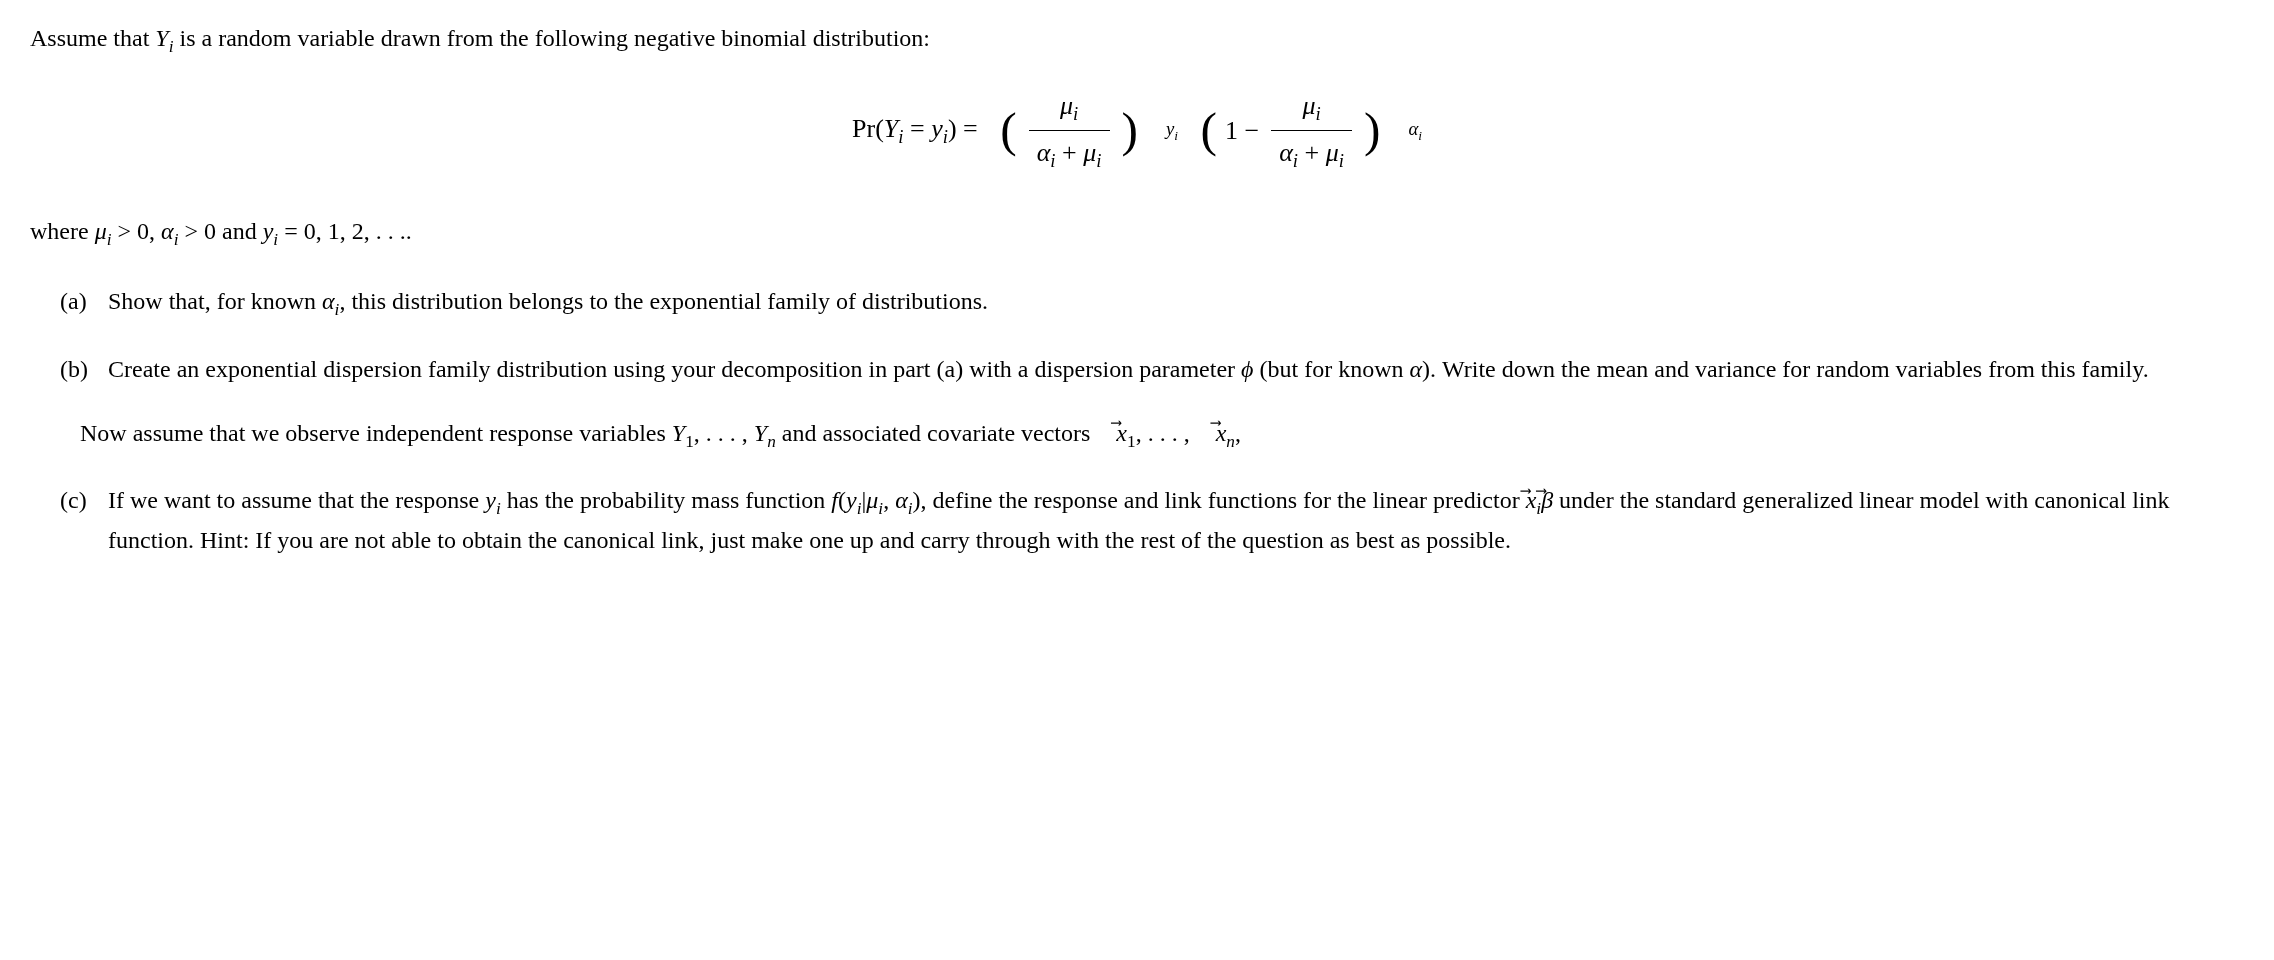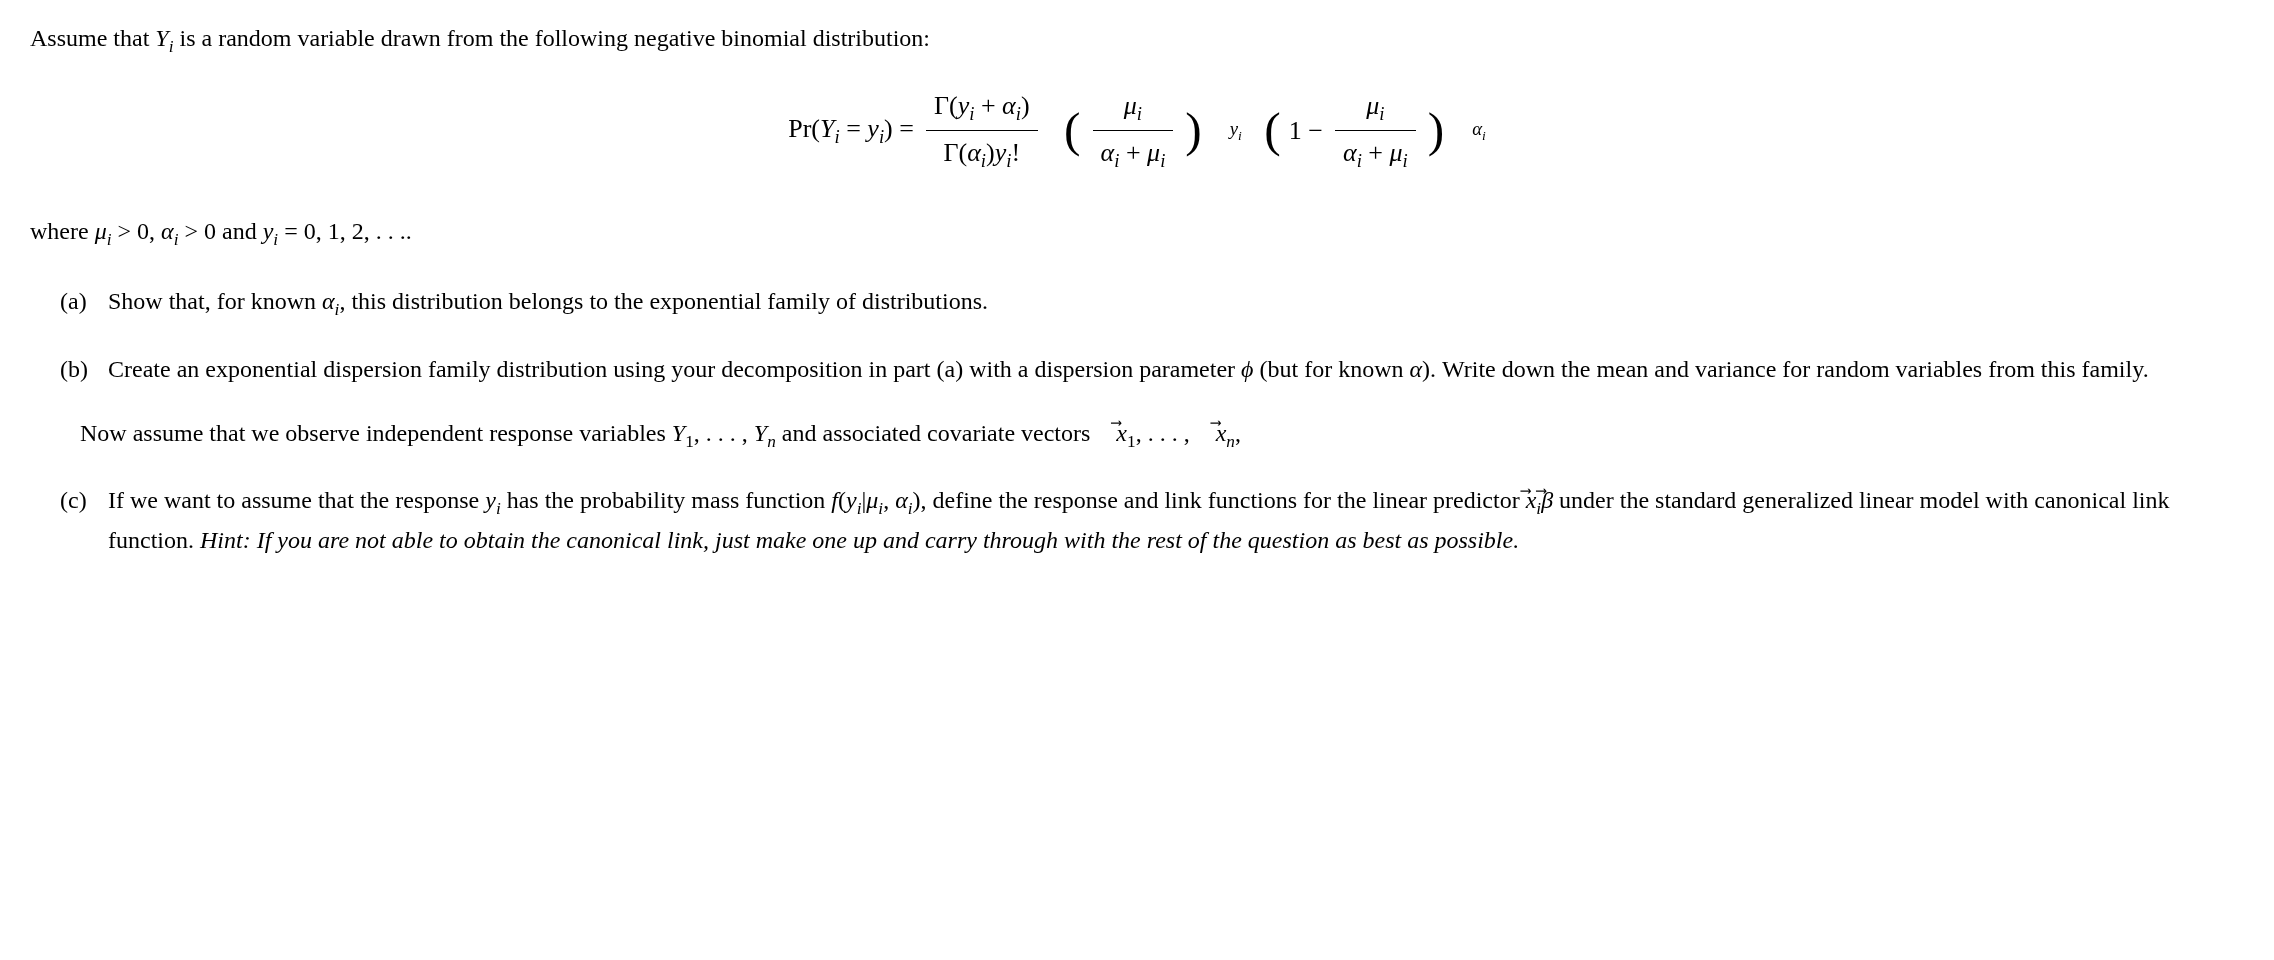--- a/index.html
+++ b/index.html
@@ -43,21 +43,20 @@
     .intermezzo {
       margin-bottom: 28px;
       padding-left: 30px;
       text-indent: 20px;
     }
     .intermezzo-sub {
       padding-left: 0;
       text-indent: 0;
     }
     .italic {
-      font-style: italic;
     }
     .math {
       font-family: Liberation Serif, serif;
       font-style: italic;
     }
     .mathrm {
       font-style: normal;
     }
     sub {
       font-size: 0.72em;
@@ -109,24 +108,20 @@
 </head>
 <body>
 
 <div class="intro">
   Assume that <span class="math">Y<sub>i</sub></span> is a random variable drawn from the following negative binomial distribution:
 </div>
 
 <div class="equation">
   <span class="eq-line">
     <span><span class="mathrm">Pr</span>(<span class="math">Y<sub>i</sub></span> = <span class="math">y<sub>i</sub></span>) = </span>
-    <span class="frac">
-      <span class="num"><span class="mathrm">Γ</span>(<span class="math">y<sub>i</sub></span> + <span class="math">α<sub>i</sub></span>)</span>
-      <span class="den"><span class="mathrm">Γ</span>(<span class="math">α<sub>i</sub></span>)<span class="math">y<sub>i</sub></span>!</span>
-    </span>
     <span>&nbsp;</span>
     <span class="bigparen">(</span>
     <span class="frac">
       <span class="num"><span class="math">μ<sub>i</sub></span></span>
       <span class="den"><span class="math">α<sub>i</sub></span> + <span class="math">μ<sub>i</sub></span></span>
     </span>
     <span class="bigparen">)</span>
     <span class="supout"><span class="math">y<sub>i</sub></span></span>
     <span>&nbsp;</span>
     <span class="bigparen">(</span>

